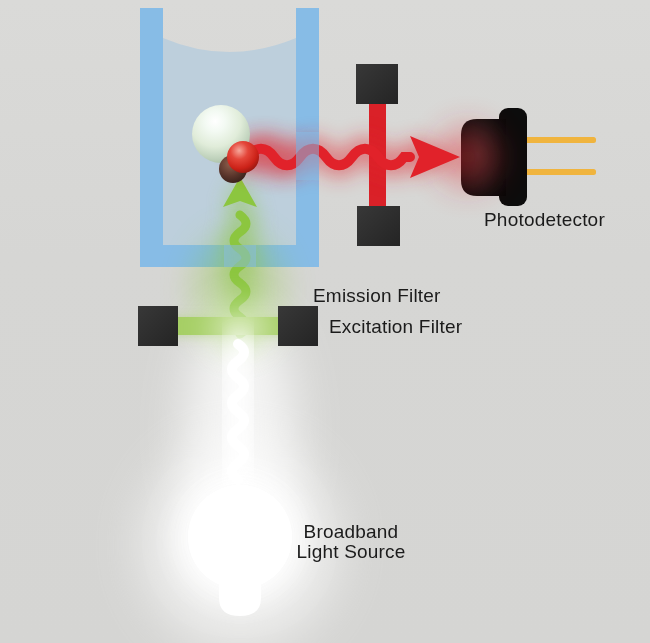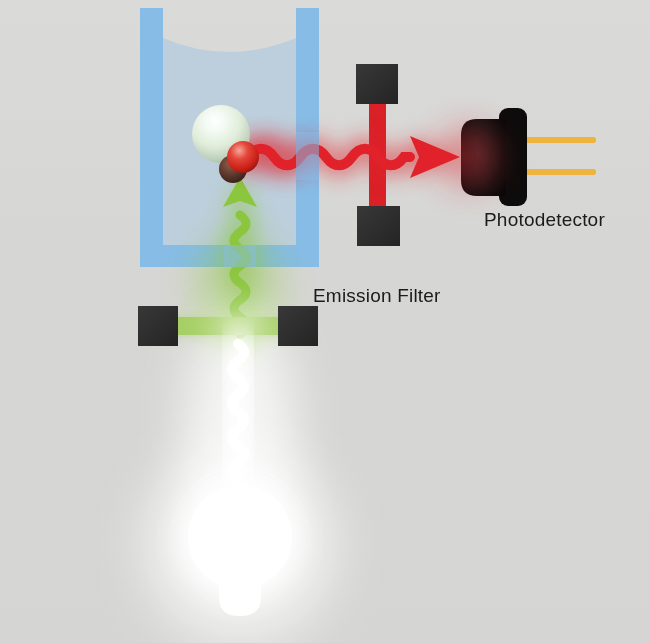--- a/index.html
+++ b/index.html
@@ -144,17 +144,22 @@
 
   <g>
     <circle cx="240" cy="537" r="52" fill="#ffffff"></circle>
     <path d="M219,566 h42 v32 q0,18 -21,18 q-21,0 -21,-18 z" fill="#ffffff"></path>
     <circle cx="240" cy="537" r="46" fill="#ffffff" opacity="0.9" filter="url(#b16)"></circle>
   </g>
 </svg>
 
 <div class="lbl" id="emission-filter-label" style="left:313px;top:251px;margin-top:35px;">Emission Filter</div>
 
+<div class="lbl" id="excitation-filter-label" style="left:329px;top:317px;">Excitation Filter</div>
 
 <div class="lbl" id="photodetector-label" style="left:484px;top:210px;">Photodetector</div>
 
+<div class="lbl" id="light-source-label" style="left:281px;top:522px;">
+  <div>Broadband</div>
+  <div>Light Source</div>
+</div>
 
 </div>
 
 </body></html>

